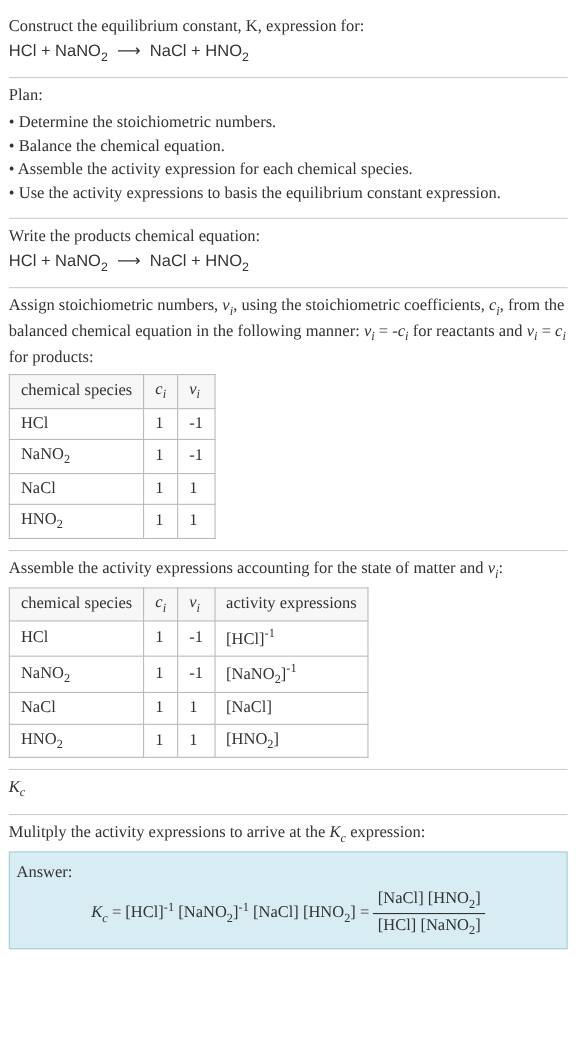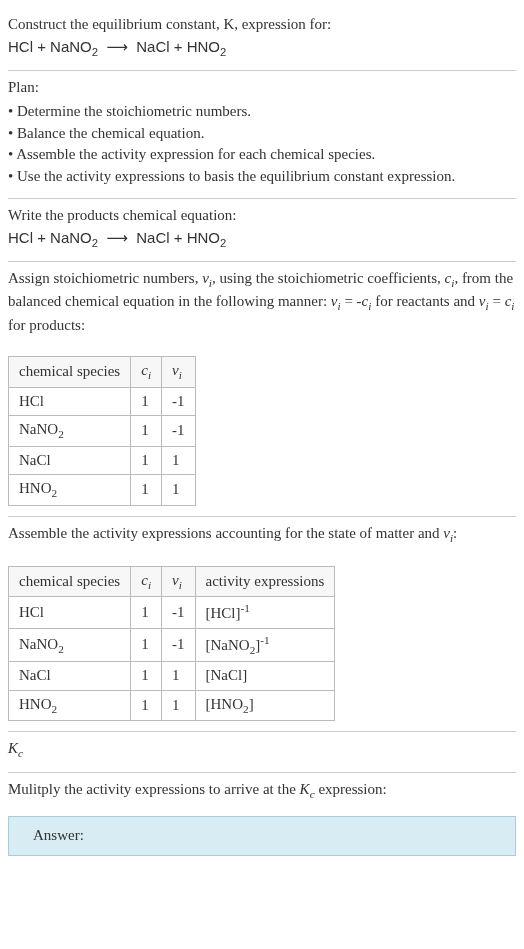--- a/index.html
+++ b/index.html
@@ -18,36 +18,36 @@
   .section:last-child {
     border-bottom: none;
   }
   .eqn {
     font-family: Liberation Sans, sans-serif;
   }
   sub { font-size: 0.75em; }
   sup { font-size: 0.75em; }
   table.data {
     border-collapse: collapse;
-    margin-top: 20px;
+    margin-top: 4px;
   }
   table.data th, table.data td {
     border: 1px solid #bbb;
     padding: 3px 10px;
     text-align: left;
     font-weight: normal;
   }
   table.data th {
     background: #f7f7f7;
   }
   .answer-box {
     background: #d8ecf3;
     border: 1px solid #a8cdd9;
-    padding: 8px 24px;
-    margin-top: 14px;
+    padding: 8px 6px;
+    margin-top: 4px;
   }
   .frac {
     display: inline-block;
     vertical-align: middle;
     text-align: center;
   }
   .frac .num { display:block; border-bottom:1px solid #333; padding:0 4px; }
   .frac .den { display:block; padding:0 4px; }
   .nowrap { white-space: nowrap; }
   ul.plan { margin:2px 0 0 0; padding:0; list-style:none; }
@@ -148,14 +148,21 @@
 </div>
 
 <div class="section">
   <div><i>K<sub>c</sub></i></div>
 </div>
 
 <div class="section" style="border-bottom:none;">
   <div>Mulitply the activity expressions to arrive at the <i>K<sub>c</sub></i> expression:</div>
   <div class="answer-box">
     <div>Answer:</div>
+    <div style="text-align:center; margin-top:2px;">
+      <span class="nowrap"><i>K<sub>c</sub></i> = [HCl]<sup>-1</sup> [NaNO<sub>2</sub>]<sup>-1</sup> [NaCl] [HNO<sub>2</sub>] = </span>
+      <span class="frac">
+        <span class="num">[NaCl] [HNO<sub>2</sub>]</span>
+        <span class="den">[HCl] [NaNO<sub>2</sub>]</span>
+      </span>
+    </div>
   </div>
 </div>
 
 </body></html>

